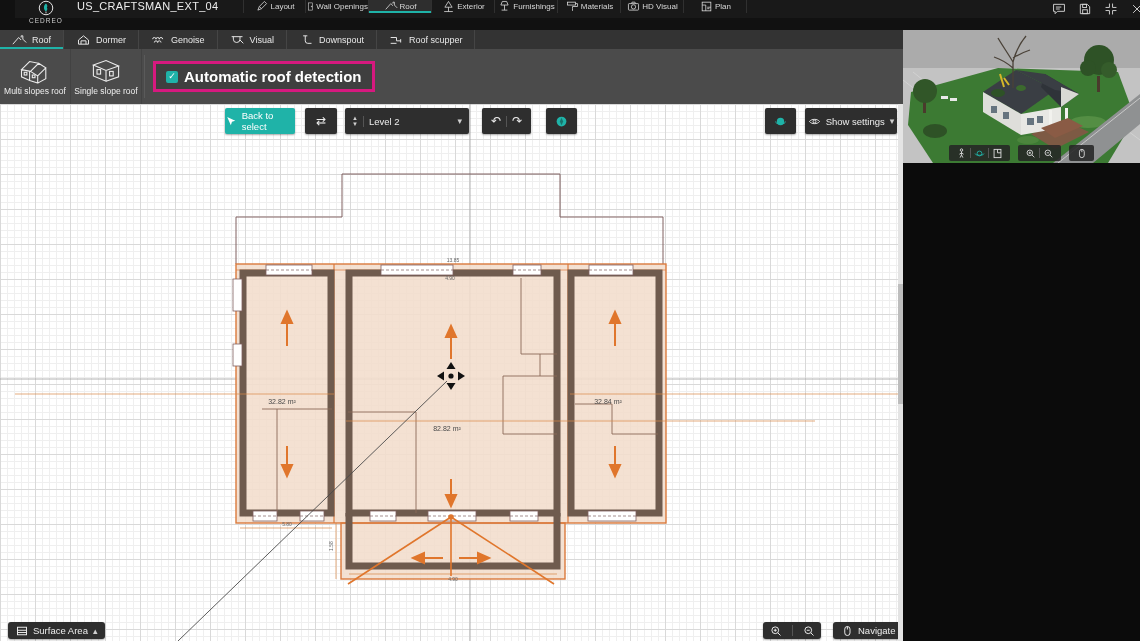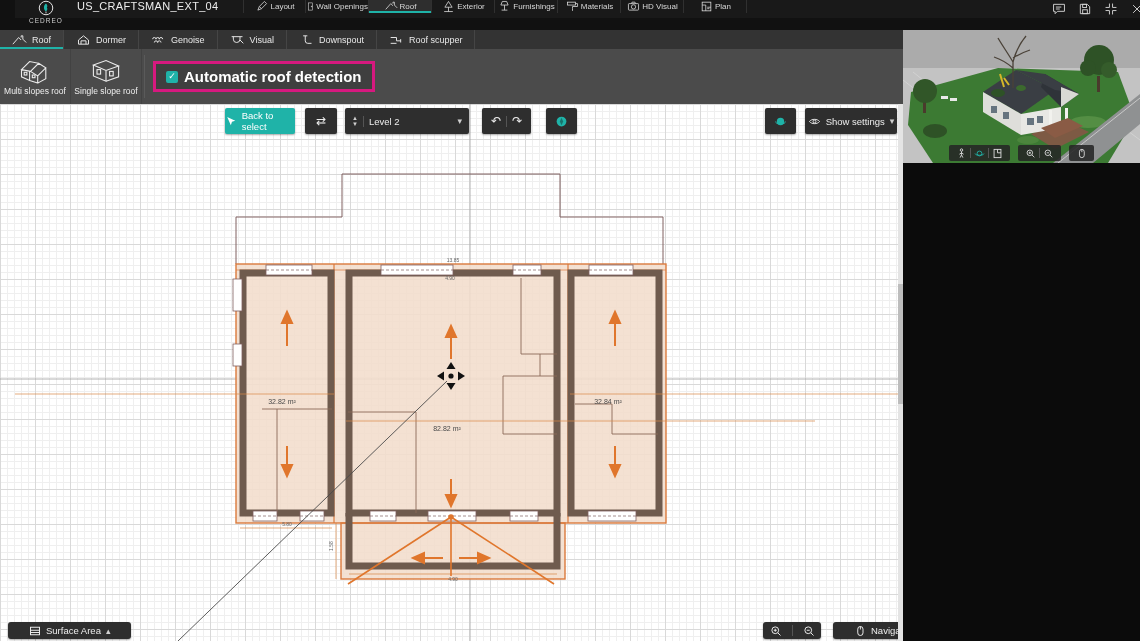--- a/index.html
+++ b/index.html
@@ -66,21 +66,21 @@
     display:flex; align-items:center; justify-content:center; gap:5px; font-size:9.5px; cursor:pointer;
     box-shadow:0 1px 2px rgba(0,0,0,.35); }
   .tbtn svg { width:13px; height:13px; stroke:#ededed; fill:none; stroke-width:1.3; }
   .teal { background:#1FB3A8 !important; color:#fff; }
   .glyph { font-size:12px; line-height:1; color:#ededed; }
   .divv { width:1px; height:11px; background:#555; }
   .stepper { display:flex; flex-direction:column; font-size:6px; line-height:6px; color:#cfcfcf; }
   .chev { font-size:9px; color:#cfcfcf; }
 
   .bbtn { position:absolute; bottom:2px; height:17px; background:#2e2e2e; color:#ededed; border-radius:3px;
-    display:flex; align-items:center; gap:5px; font-size:9.5px; padding:0 21px; cursor:pointer;
+    display:flex; align-items:center; gap:5px; font-size:9.5px; padding:0 8px; cursor:pointer;
     box-shadow:0 1px 2px rgba(0,0,0,.35); }
   .bbtn svg { width:12px; height:12px; stroke:#ededed; fill:none; stroke-width:1.3; }
   .scrollbar { position:absolute; right:0; top:0; width:5px; height:537px; background:#e4e4e4; }
   .scroll-thumb { position:absolute; left:0; top:180px; width:5px; height:120px; background:#bdbdbd; }
 
   
   .right-col { position:absolute; left:903px; top:30px; width:237px; height:611px; background:#0b0b0b; }
   .preview { position:relative; width:237px; height:133px; overflow:hidden; }
   .pv-toolbar { position:absolute; left:0; right:0; bottom:2px; display:flex; justify-content:center; gap:8px; }
   .pv-group { background:rgba(38,38,38,.88); border-radius:2px; height:16px; display:flex; align-items:center; padding:0 4px; }

